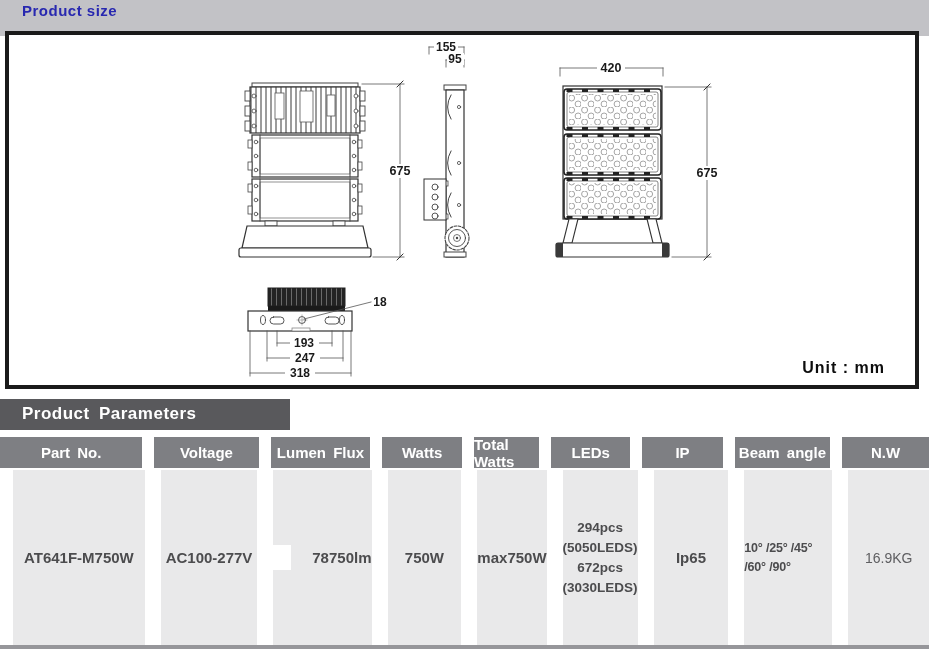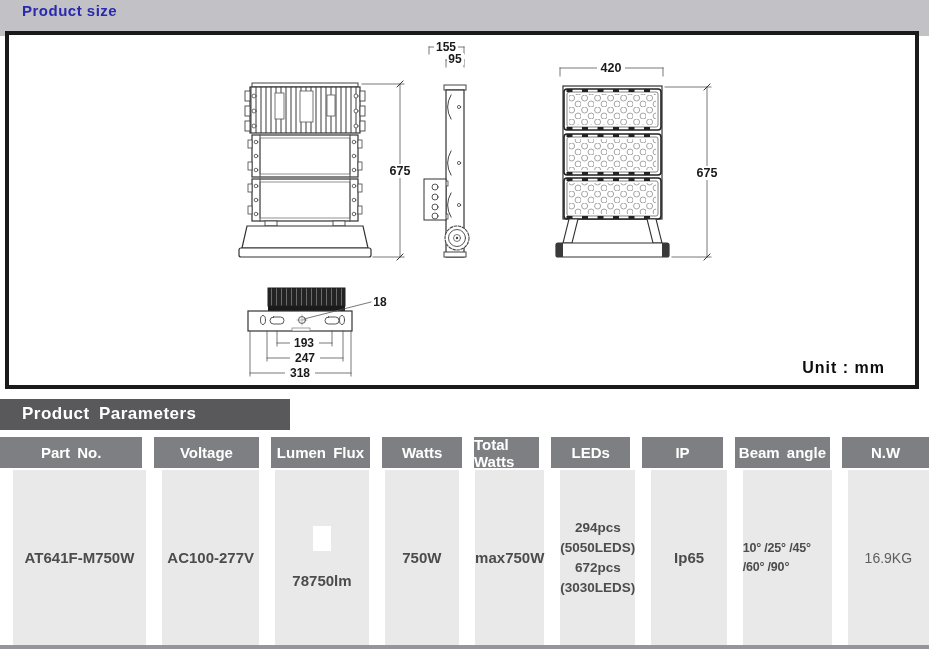--- a/index.html
+++ b/index.html
@@ -15,21 +15,21 @@
   .unit-label { position:absolute; right:30px; bottom:8px; font-size:16px; font-weight:bold; color:#0d0d0d; letter-spacing:1px; }
   .params-bar { position:absolute; left:0; top:399px; width:290px; height:31px; background:#59595c; }
   .params-bar .title { position:absolute; left:22px; top:5px; font-size:17px; font-weight:bold; color:#fff; letter-spacing:.5px; word-spacing:4px; }
   .thead { position:absolute; left:0; top:437px; width:929px; height:31px; display:flex; gap:12px; }
   .th { background:#7e7f83; color:#fff; font-weight:bold; font-size:15px; display:flex; align-items:center; justify-content:center; word-spacing:3px; }
   .th.small { font-size:15px; }
   .trow { position:absolute; left:0; top:470px; width:929px; height:175px; display:flex; gap:3px; }
   .td { background:#e9e9ea; color:#4c4c4e; font-weight:bold; font-size:15px; display:flex; flex-direction:column; align-items:center; justify-content:center; text-align:center;margin-left:13px; }
   .w1{width:157px}.w2{width:115px}.w3{width:110px}.w4{width:88px}.w5{width:72px}
   .w6{width:87px}.w7{width:89px}.w8{width:105px}.w9{width:96px}
-  .lumen-wrap { display:flex; flex-direction:column; align-items:center; gap:21px; }
+  .lumen-wrap { display:flex; flex-direction:row; align-items:center; gap:21px; }
   .swatch { width:18px; height:25px; background:#fff; }
   .td.leds { font-size:13.5px; line-height:20px; }
   .td.beam { align-items:flex-start; text-align:left; padding-left:0; font-size:12.5px; line-height:19px; letter-spacing:-.2px; }
   .td.nw { font-weight:normal; font-size:14px; color:#5e5e61; }
   .bottom-strip { position:absolute; left:0; top:645px; width:929px; height:4px; background:#96969a; }
   text { font-family:"Liberation Sans", sans-serif; }
 </style>
 </head>
 <body>
 

